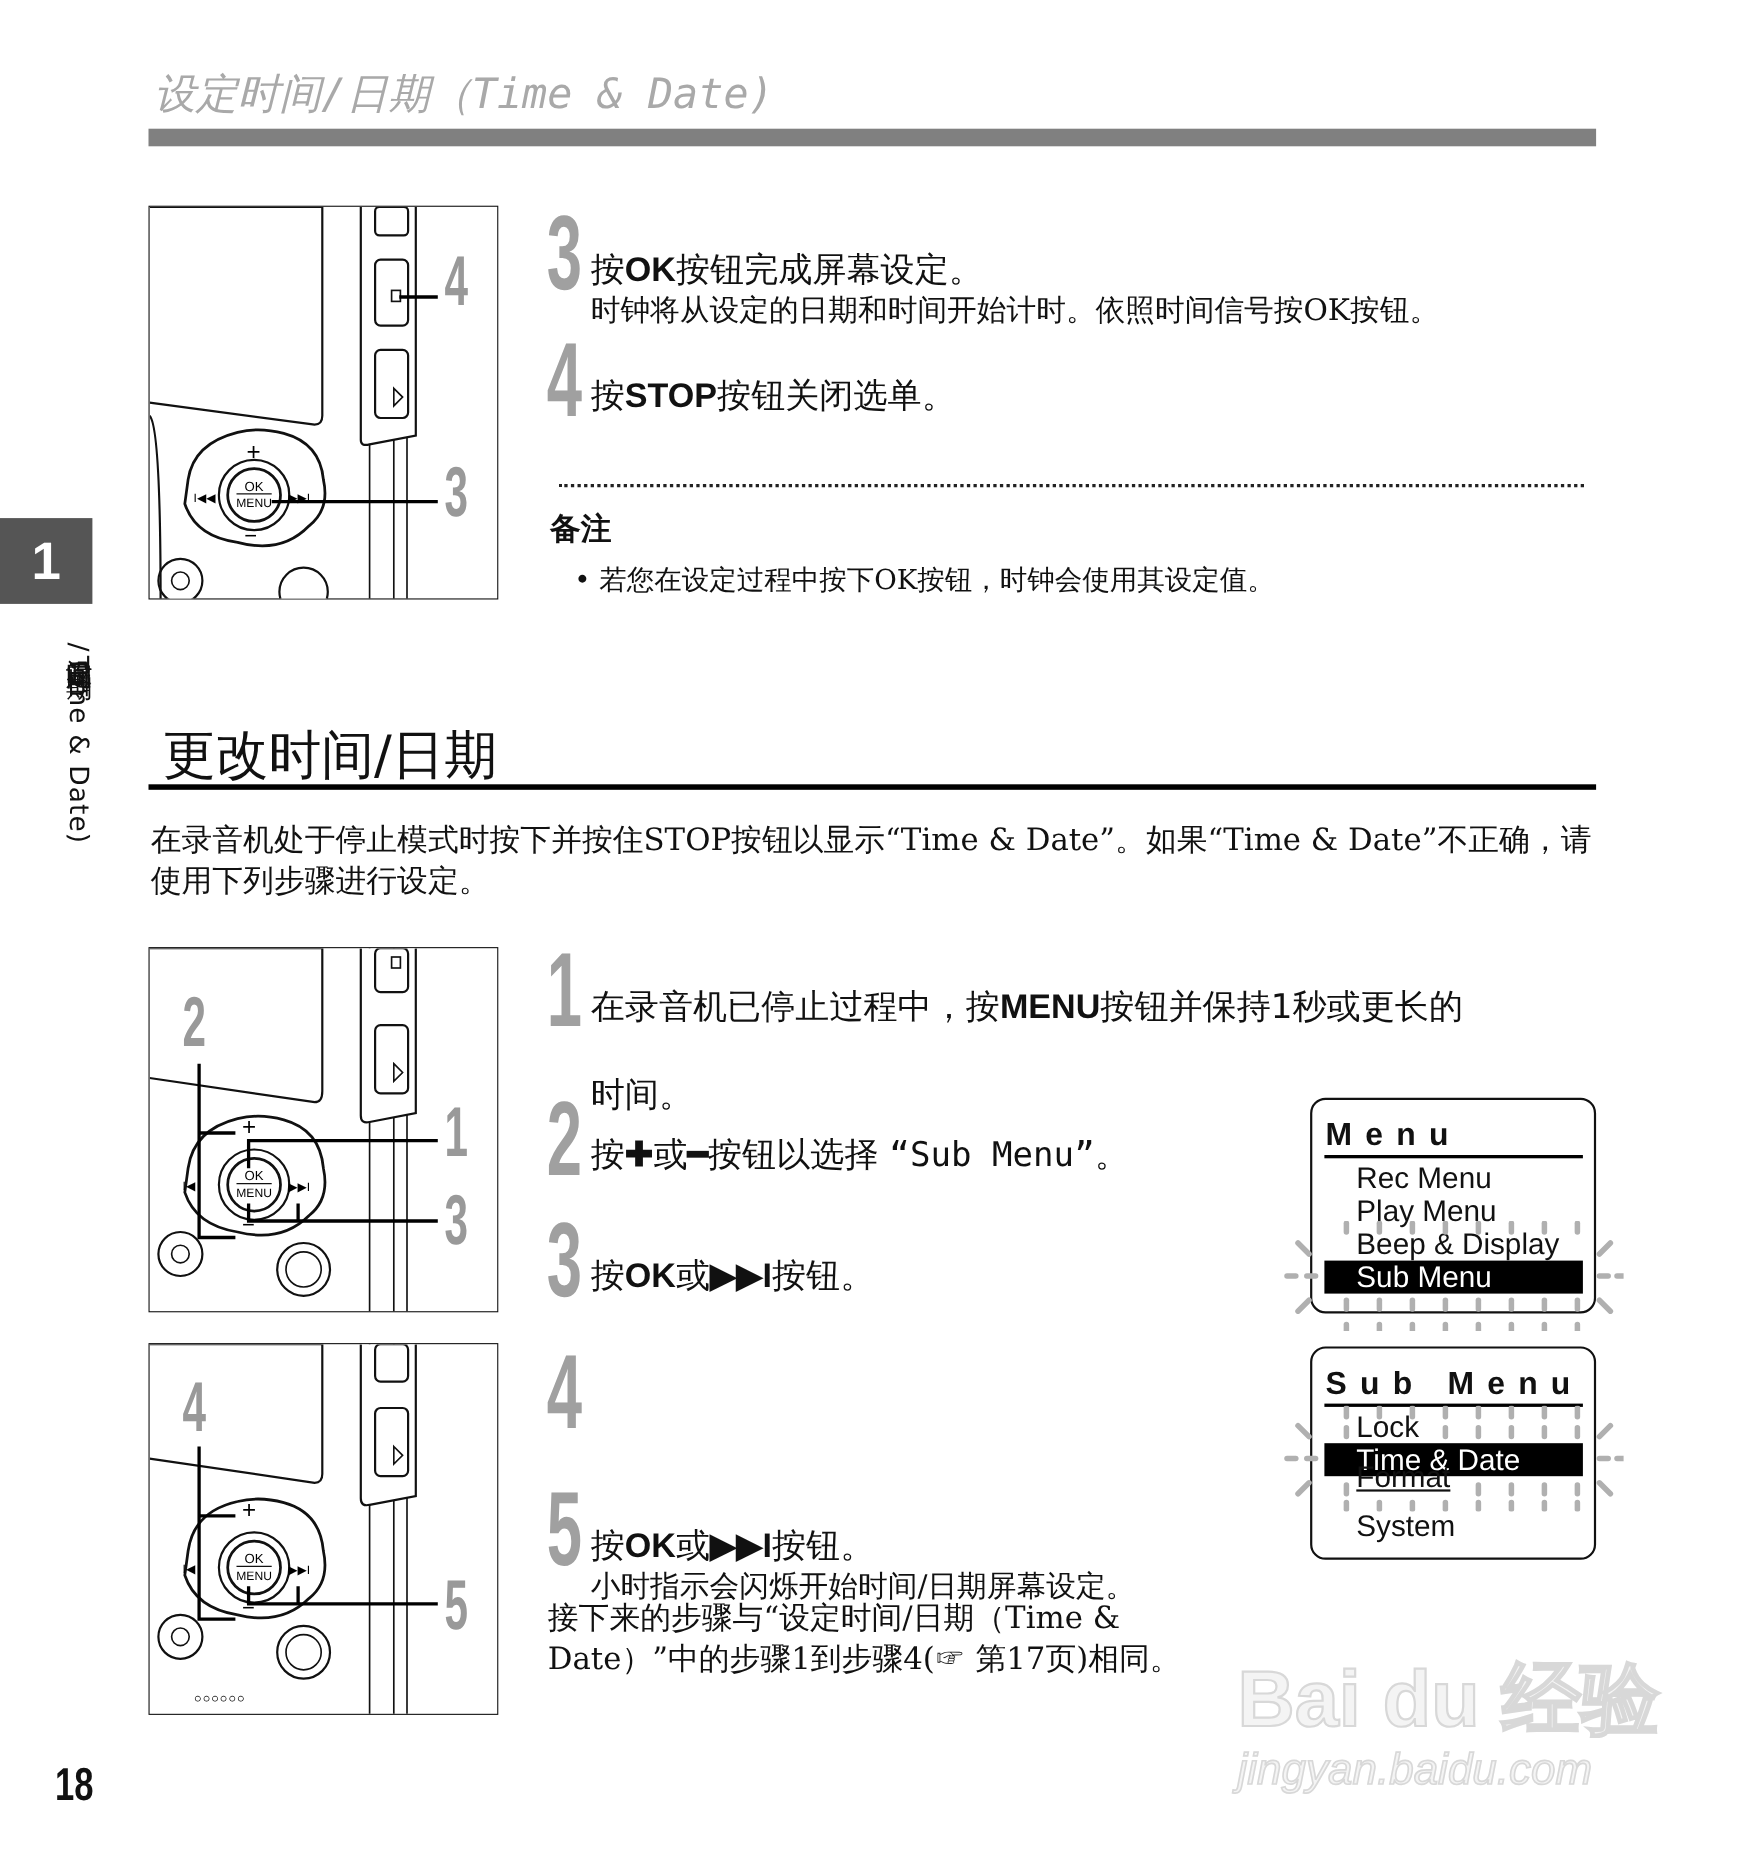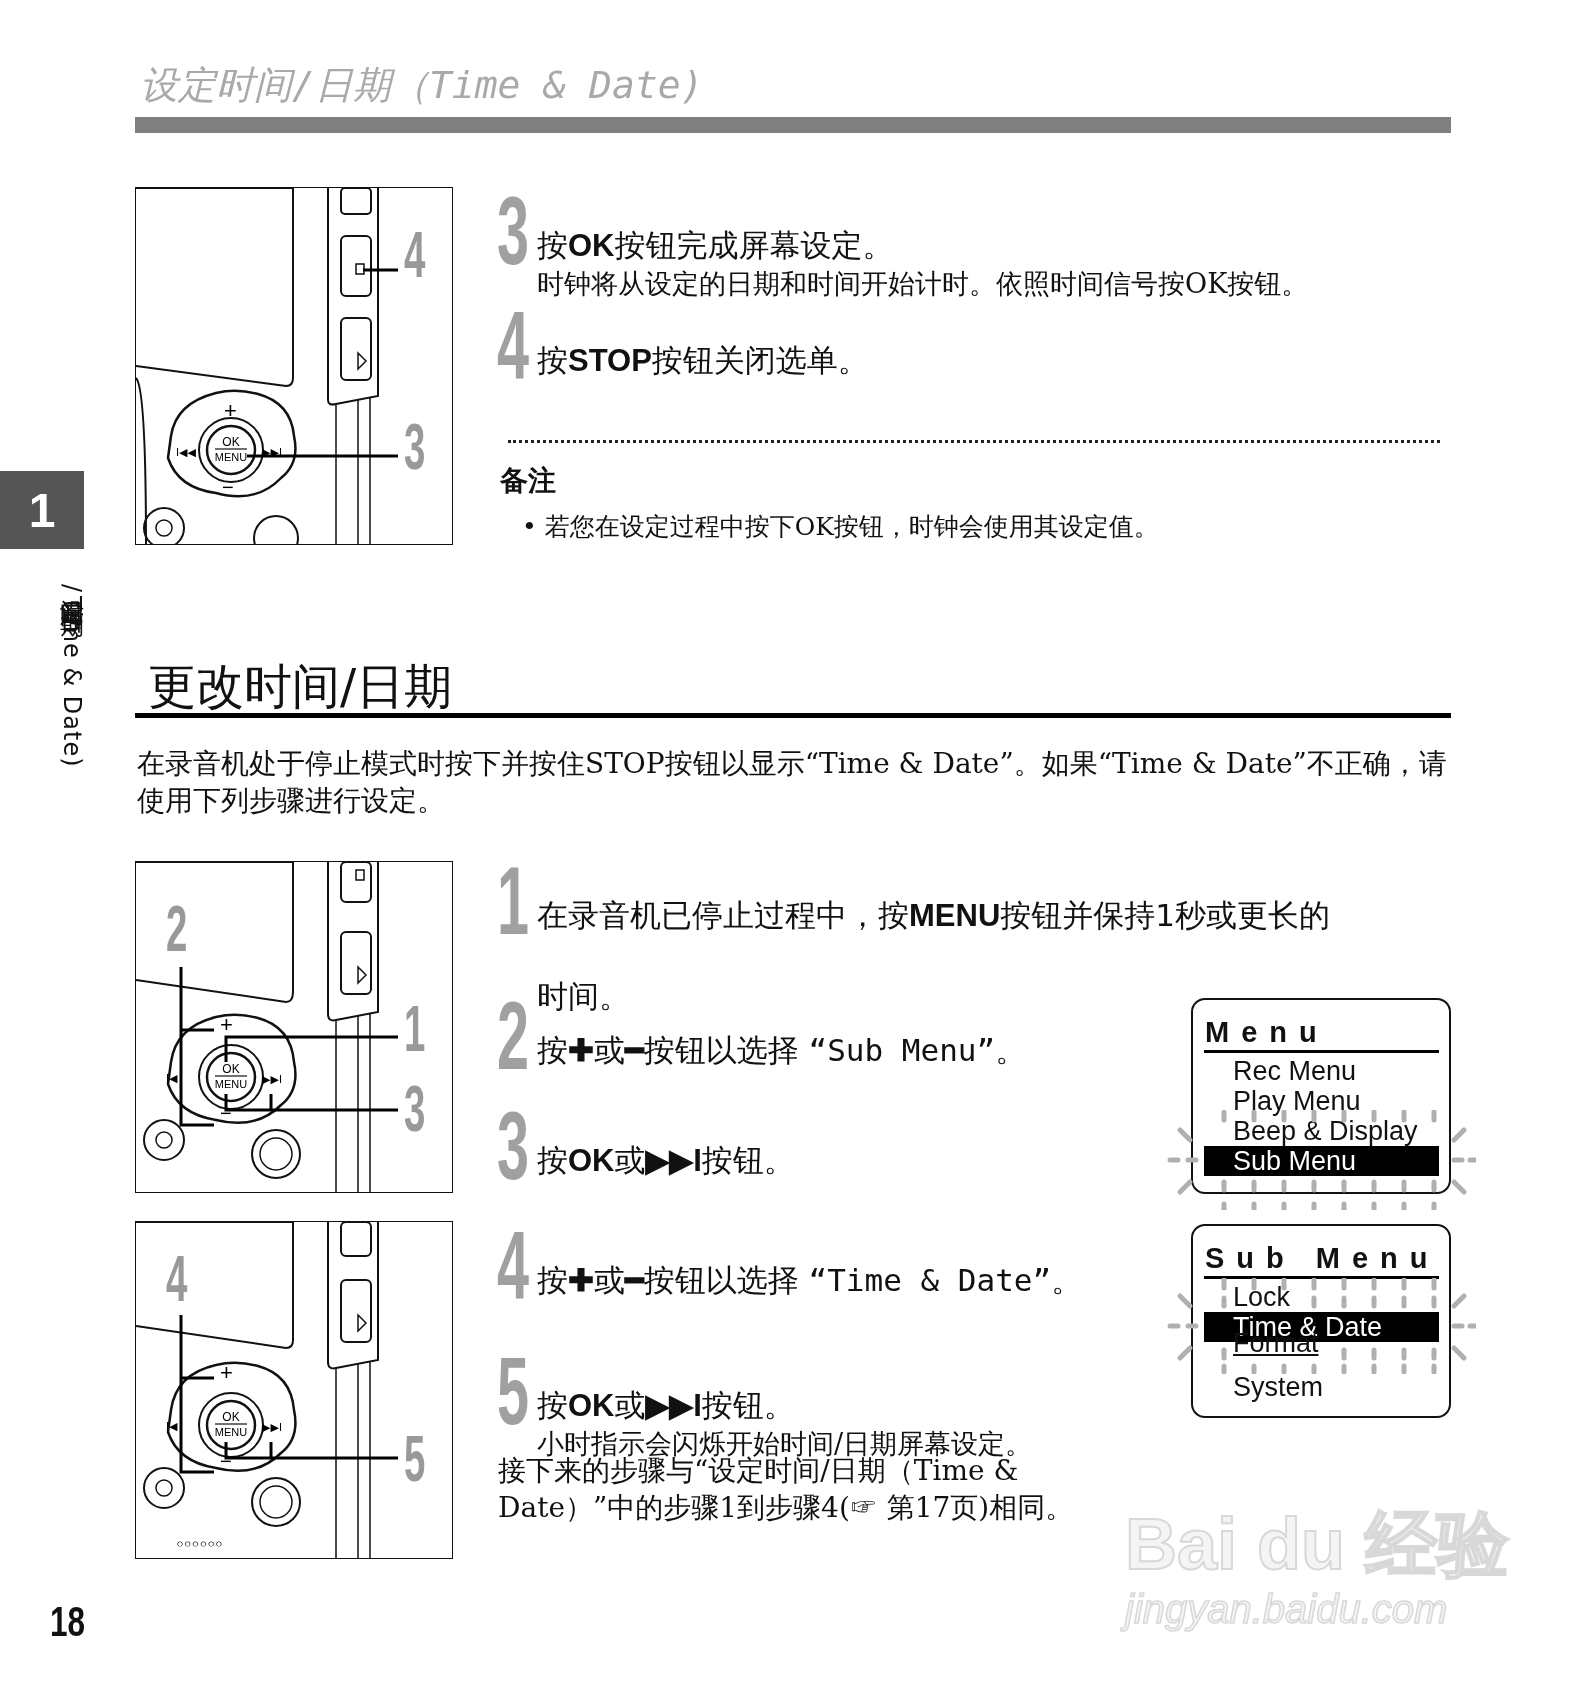--- a/index.html
+++ b/index.html
@@ -213,23 +213,20 @@
 
 <div class="abs step" style="left:497px;top:1100px;">
   <div class="step-num">3</div>
   <div class="step-body">
     <div class="step-title"><span>按</span><b>OK</b><span>或</span><b>▶▶I</b><span>按钮。</span></div>
   </div>
 </div>
 
 <div class="abs step" style="left:497px;top:1220px;">
   <div class="step-num">4</div>
-  <div class="step-body">
-    <div class="step-title"><span>按</span><b>✚</b><span>或</span><b>━</b><span>按钮以选择</span> <span class="mono">“Time &amp; Date”。</span></div>
-  </div>
 </div>
 
 <div class="abs step" style="left:497px;top:1345px;">
   <div class="step-num">5</div>
   <div class="step-body">
     <div class="step-title"><span>按</span><b>OK</b><span>或</span><b>▶▶I</b><span>按钮。</span></div>
     <div class="step-desc">小时指示会闪烁开始时间/日期屏幕设定。</div>
   </div>
 </div>
 

